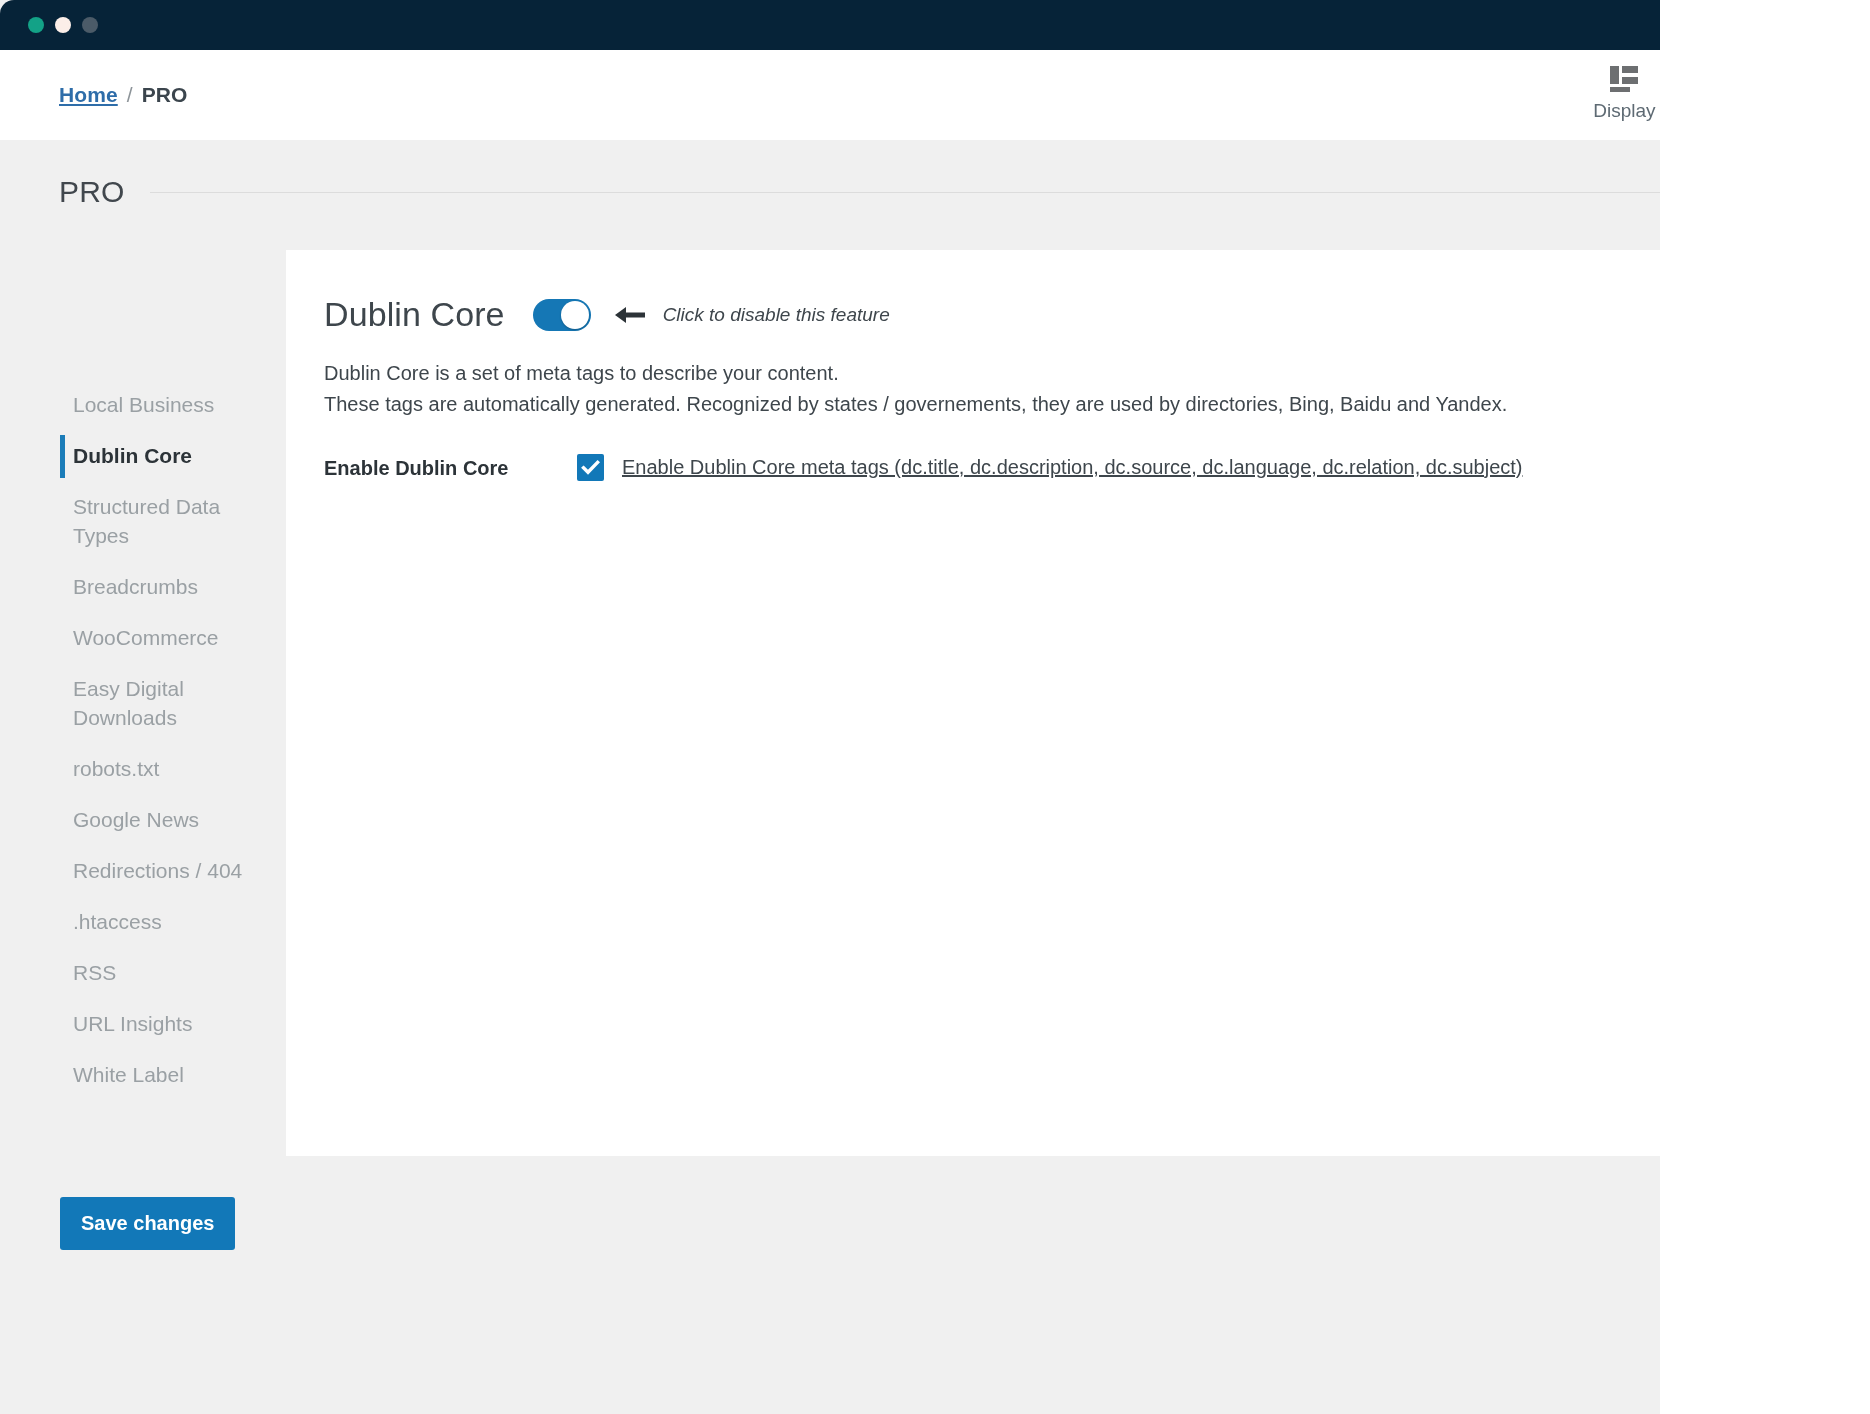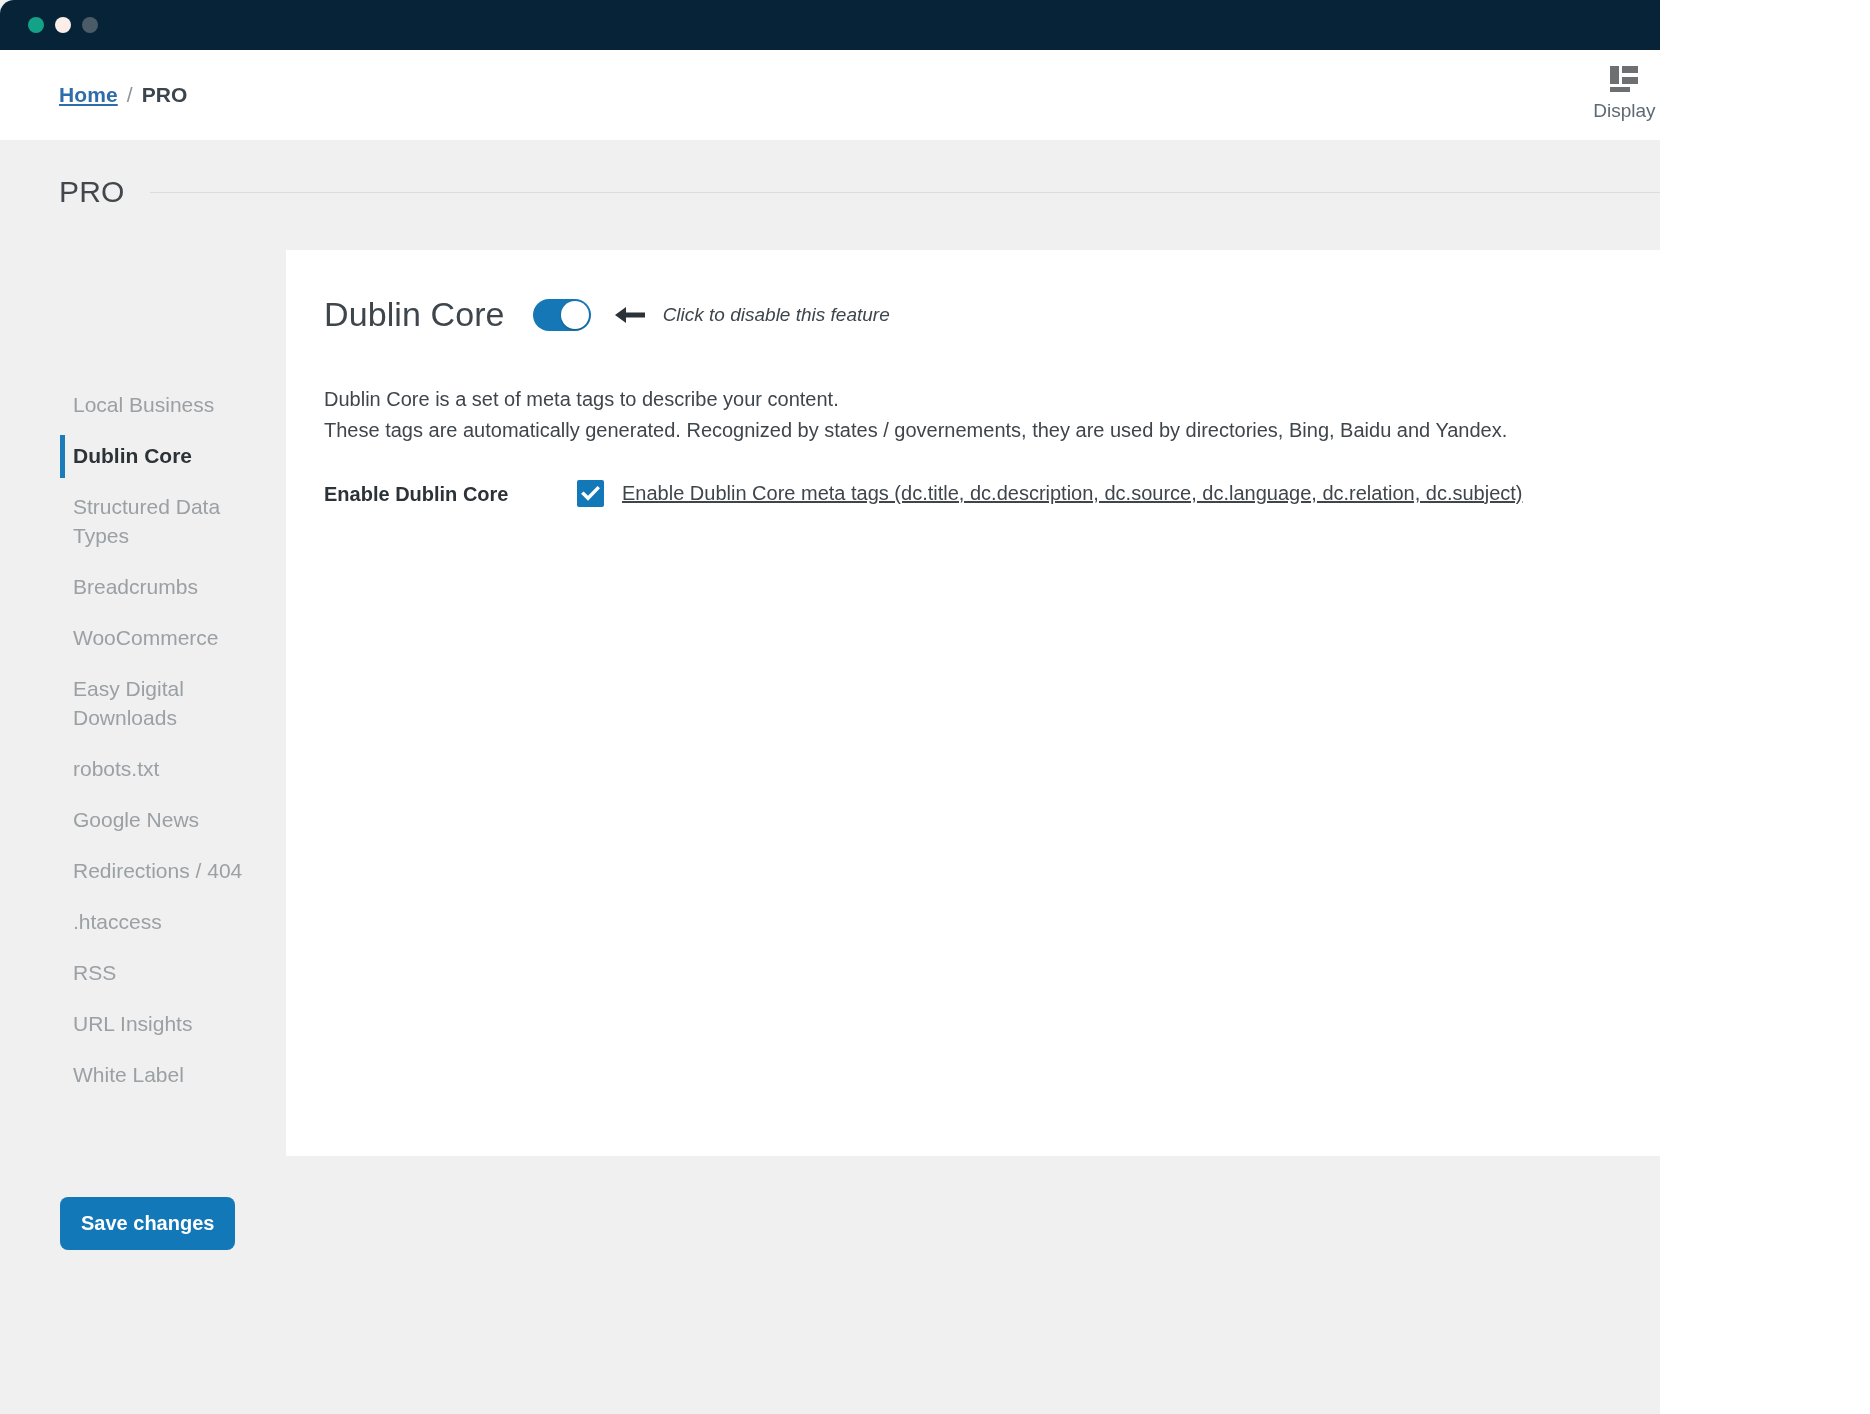--- a/index.html
+++ b/index.html
@@ -198,21 +198,21 @@
   .save-button {
     position: absolute;
     left: 60px;
     top: 1057px;
     background: #1278b8;
     color: #ffffff;
     font-size: 20px;
     font-weight: bold;
     padding: 15px 21px;
     border: none;
-    border-radius: 8px;
+    border-radius: 3px;
     cursor: pointer;
     font-family: "Liberation Sans", sans-serif;
   }
 
   
   .card {
     position: absolute;
     top: 110px;
     left: 286px;
     width: 1525px;
@@ -261,21 +261,21 @@
     align-items: center;
   }
   .hint-text {
     font-size: 19px;
     font-style: italic;
     color: #3e464c;
     text-align: center;
   }
 
   .desc {
-    margin-top: 50px;
+    margin-top: 24px;
     font-size: 20px;
     color: #3e464c;
     line-height: 1.55;
   }
   .desc .line { display: block; }
 
   .field-row {
     margin-top: 34px;
     display: flex;
     align-items: flex-start;

